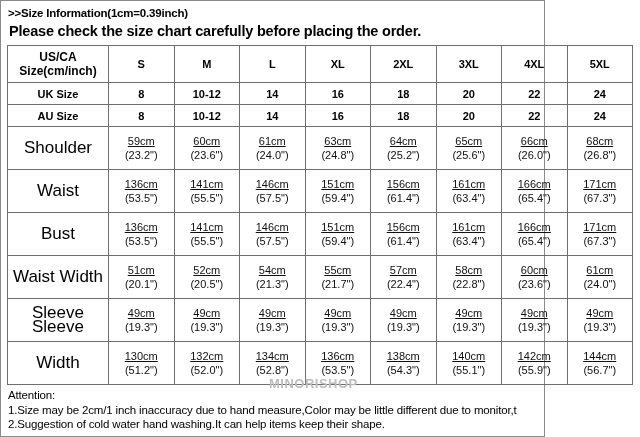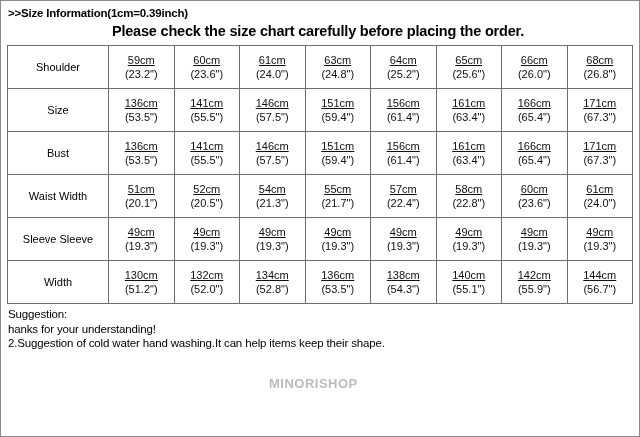--- a/index.html
+++ b/index.html
@@ -9,41 +9,40 @@
   body {
     width: 640px;
     height: 437px;
     background: #ffffff;
     font-family: "Liberation Sans", sans-serif;
     color: #000000;
     overflow: hidden;
   }
   .page {
     position: relative;
-    width: 640px;
+    width: 545px;
     height: 437px;
     box-sizing: border-box;
     border: 1px solid #8a8a8a;
     background: #ffffff;
     padding: 4px 12px 0 6px;
   }
   .header-line {
     font-size: 11.5px;
     font-weight: bold;
     line-height: 14px;
     margin: 1px 0 2px 1px;
     letter-spacing: -0.2px;
   }
   .subtitle {
     font-size: 14.5px;
     font-weight: bold;
     line-height: 18px;
     margin: 1px 0 5px 2px;
     letter-spacing: -0.2px;
-    text-align: center;
   }
   table.size-chart {
     border-collapse: collapse;
     width: 626px;
     table-layout: fixed;
   }
   table.size-chart td {
     border: 1px solid #6f6f6f;
     text-align: center;
     vertical-align: middle;
@@ -68,21 +67,21 @@
     font-size: 12.5px;
     height: 19px;
   }
   .data-row td {
     height: 40px;
     line-height: 14px;
     font-size: 11px;
     color: #101010;
   }
   .data-row td.col-label {
-    font-size: 11px;
+    font-size: 17px;
     color: #000;
   }
   .cm {
     display: block;
     text-decoration: underline;
   }
   .inch {
     display: block;
   }
   .attention {
@@ -109,22 +108,58 @@
 </head>
 <body>
 
 <div class="page">
 
   <div class="header-line">&gt;&gt;Size Information(1cm=0.39inch)</div>
   <div class="subtitle">Please check the size chart carefully before placing the order.</div>
 
   <table class="size-chart">
     <tbody>
-
-
+      <tr class="hdr-row">
+        <td class="col-label">
+          <span>US/CA</span><br>
+          <span>Size(cm/inch)</span>
+        </td>
+        <td>S</td>
+        <td>M</td>
+        <td>L</td>
+        <td>XL</td>
+        <td>2XL</td>
+        <td>3XL</td>
+        <td>4XL</td>
+        <td>5XL</td>
+      </tr>
+
+      <tr class="sub-hdr">
+        <td class="col-label">UK Size</td>
+        <td>8</td>
+        <td>10-12</td>
+        <td>14</td>
+        <td>16</td>
+        <td>18</td>
+        <td>20</td>
+        <td>22</td>
+        <td>24</td>
+      </tr>
+
+      <tr class="sub-hdr">
+        <td class="col-label">AU Size</td>
+        <td>8</td>
+        <td>10-12</td>
+        <td>14</td>
+        <td>16</td>
+        <td>18</td>
+        <td>20</td>
+        <td>22</td>
+        <td>24</td>
+      </tr>
 
       <tr class="data-row">
         <td class="col-label">Shoulder</td>
         <td>
             <span class="cm">59cm</span>
             <span class="inch">(23.2")</span>
           </td>
         <td>
             <span class="cm">60cm</span>
             <span class="inch">(23.6")</span>
@@ -149,21 +184,21 @@
             <span class="cm">66cm</span>
             <span class="inch">(26.0")</span>
           </td>
         <td>
             <span class="cm">68cm</span>
             <span class="inch">(26.8")</span>
           </td>
       </tr>
 
       <tr class="data-row">
-        <td class="col-label">Size</td>
+        <td class="col-label">Waist</td>
         <td>
             <span class="cm">136cm</span>
             <span class="inch">(53.5")</span>
           </td>
         <td>
             <span class="cm">141cm</span>
             <span class="inch">(55.5")</span>
           </td>
         <td>
             <span class="cm">146cm</span>
@@ -331,20 +366,20 @@
           </td>
         <td>
             <span class="cm">144cm</span>
             <span class="inch">(56.7")</span>
           </td>
       </tr>
     </tbody>
   </table>
 
   <div class="attention">
-    <div>Suggestion:</div>
-    <div>hanks for your understanding!</div>
+    <div>Attention:</div>
+    <div>1.Size may be 2cm/1 inch inaccuracy due to hand measure,Color may be little different due to monitor,t</div>
     <div>2.Suggestion of cold water hand washing.It can help items keep their shape.</div>
   </div>
 
   <div class="watermark">MINORISHOP</div>
 
 </div>
 
 </body></html>

